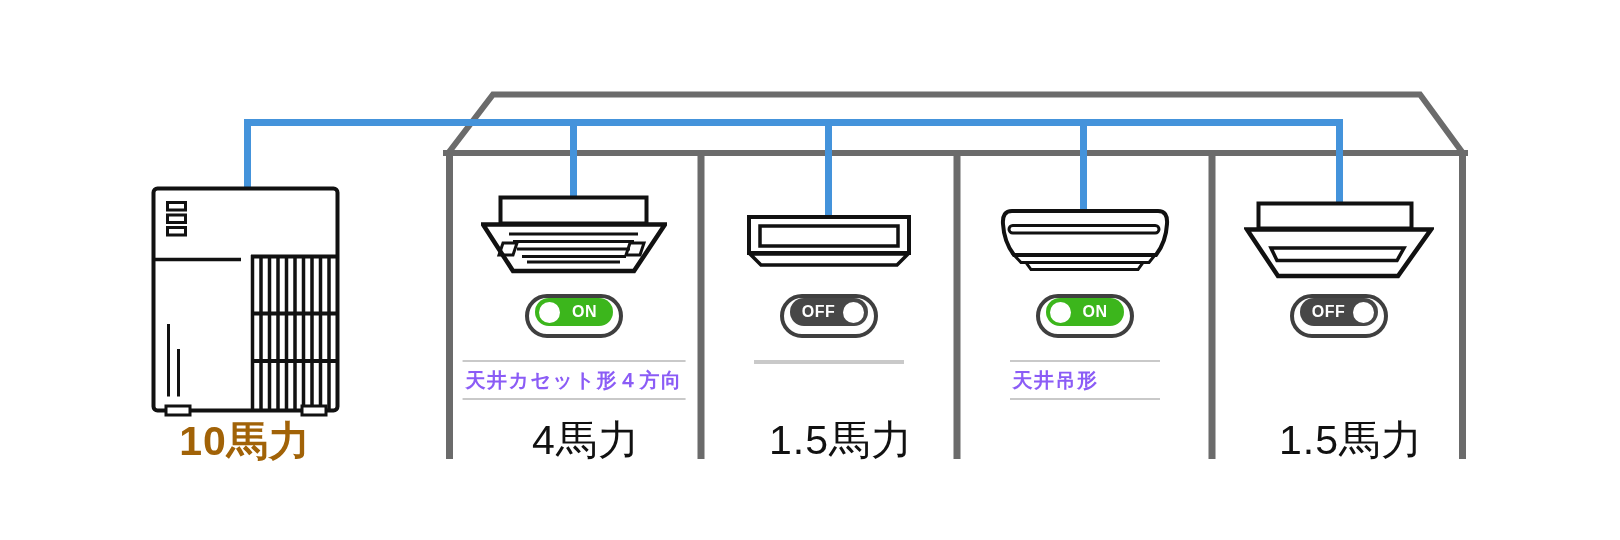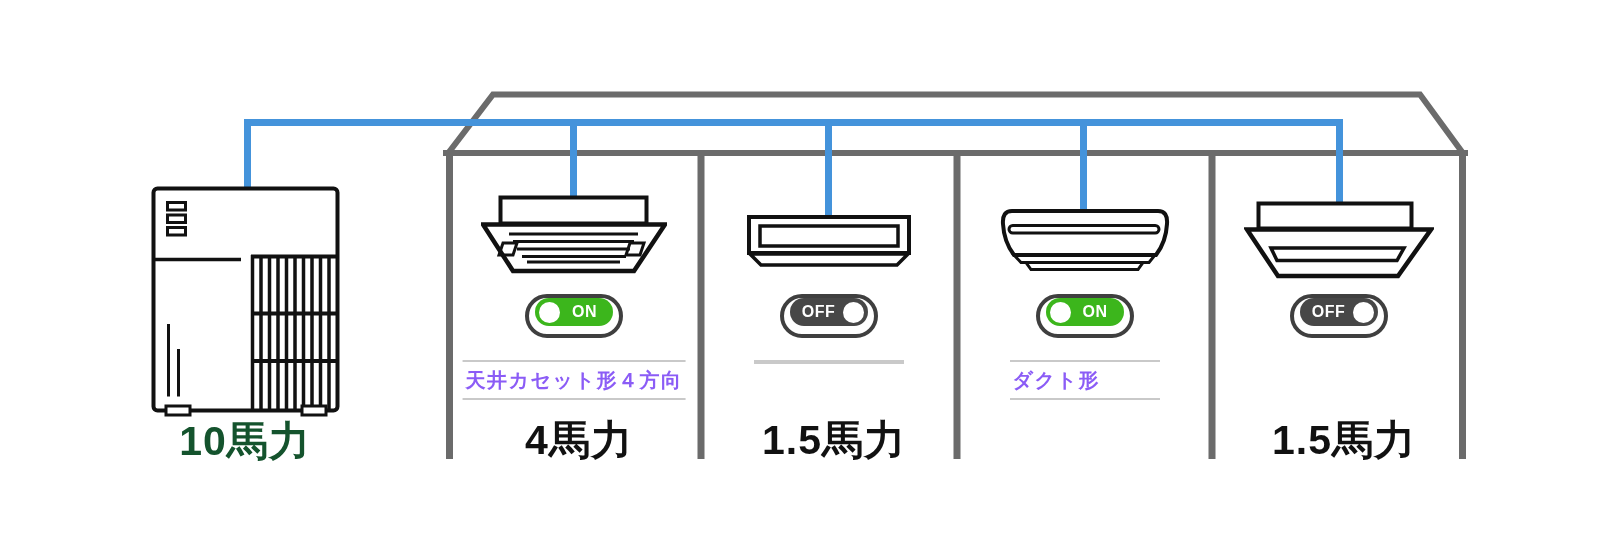--- a/index.html
+++ b/index.html
@@ -11,21 +11,21 @@
   
   .wall-stroke{stroke:var(--wall-gray,#6b6b6b);fill:none;}
   .pipe-stroke{stroke:var(--pipe-blue,#4493db);fill:none;}
   .ink{stroke:#111;fill:none;}
   .ink-fill-white{stroke:#111;fill:#fff;}
 
   
   .outdoor-svg{position:absolute;left:150px;top:185px;}
   .outdoor-label{
     position:absolute;left:150px;top:419px;width:190px;text-align:center;
-    font-size:41px;font-weight:800;line-height:44px;letter-spacing:1px;color:#14532d;
+    font-size:41px;font-weight:800;line-height:44px;letter-spacing:1px;color:#a16207;
   }
 
   
   .col{position:absolute;top:152px;height:320px;}
   .col-1{left:448px;width:252px;}
   .col-2{left:701px;width:256px;}
   .col-3{left:957px;width:255px;}
   .col-4{left:1212px;width:254px;}
   .icon-wrap{position:absolute;left:50%;transform:translateX(-50%);}
   .col-1 .icon-wrap{top:42px;}
@@ -58,22 +58,22 @@
     min-width:150px;width:max-content;
   }
   .rule{height:2px;background:var(--line-gray,#c9c9c9);}
   .type{
     margin:5px 0;line-height:26px;white-space:nowrap;
     font-size:20px;font-weight:600;letter-spacing:1.5px;color:#8b5cf6;padding:0 3px;
   }
 
   
   .power{
-    position:absolute;top:266px;left:5px;width:100%;text-align:center;
-    font-size:41px;font-weight:700;line-height:44px;letter-spacing:1px;color:#111;
+    position:absolute;top:266px;left:12px;width:100%;text-align:center;
+    font-size:41px;font-weight:400;line-height:44px;letter-spacing:1px;color:#111;
   }
 </style>
 </head>
 <body>
 
 <div class="stage">
 
   <svg class="layer" width="1620" height="540">
     <path class="wall-stroke" stroke-width="6" d="M446,156 L493,94.5 H1420 L1465,156"></path>
     <path class="wall-stroke" stroke-width="6" d="M443,153 H1468"></path>
@@ -147,21 +147,21 @@
       <polygon class="ink" stroke-width="3" points="26,54.5 143,54.5 138,61.5 31,61.5"></polygon>
     </svg>
     <div class="toggle on">
       <div class="pill">
         <span class="knob"></span>
         <span class="state">ON</span>
       </div>
     </div>
     <div class="label">
       <div class="rule"></div>
-      <div class="type">ダクト形</div>
+      <div class="type">天井吊形</div>
       <div class="rule"></div>
     </div>
   </div>
 
   <div class="col col-4">
     <svg class="icon-wrap" width="190" height="80" viewBox="0 0 190 80">
       <rect class="ink" x="14.5" y="3.5" width="153" height="25" stroke-width="4"></rect>
       <polygon class="ink" stroke-width="4.5" points="3,29.5 187,29.5 154,76 34,76"></polygon>
       <polygon class="ink" stroke-width="3.5" points="27,48 160,48 153,60.5 33,60.5"></polygon>
     </svg>

